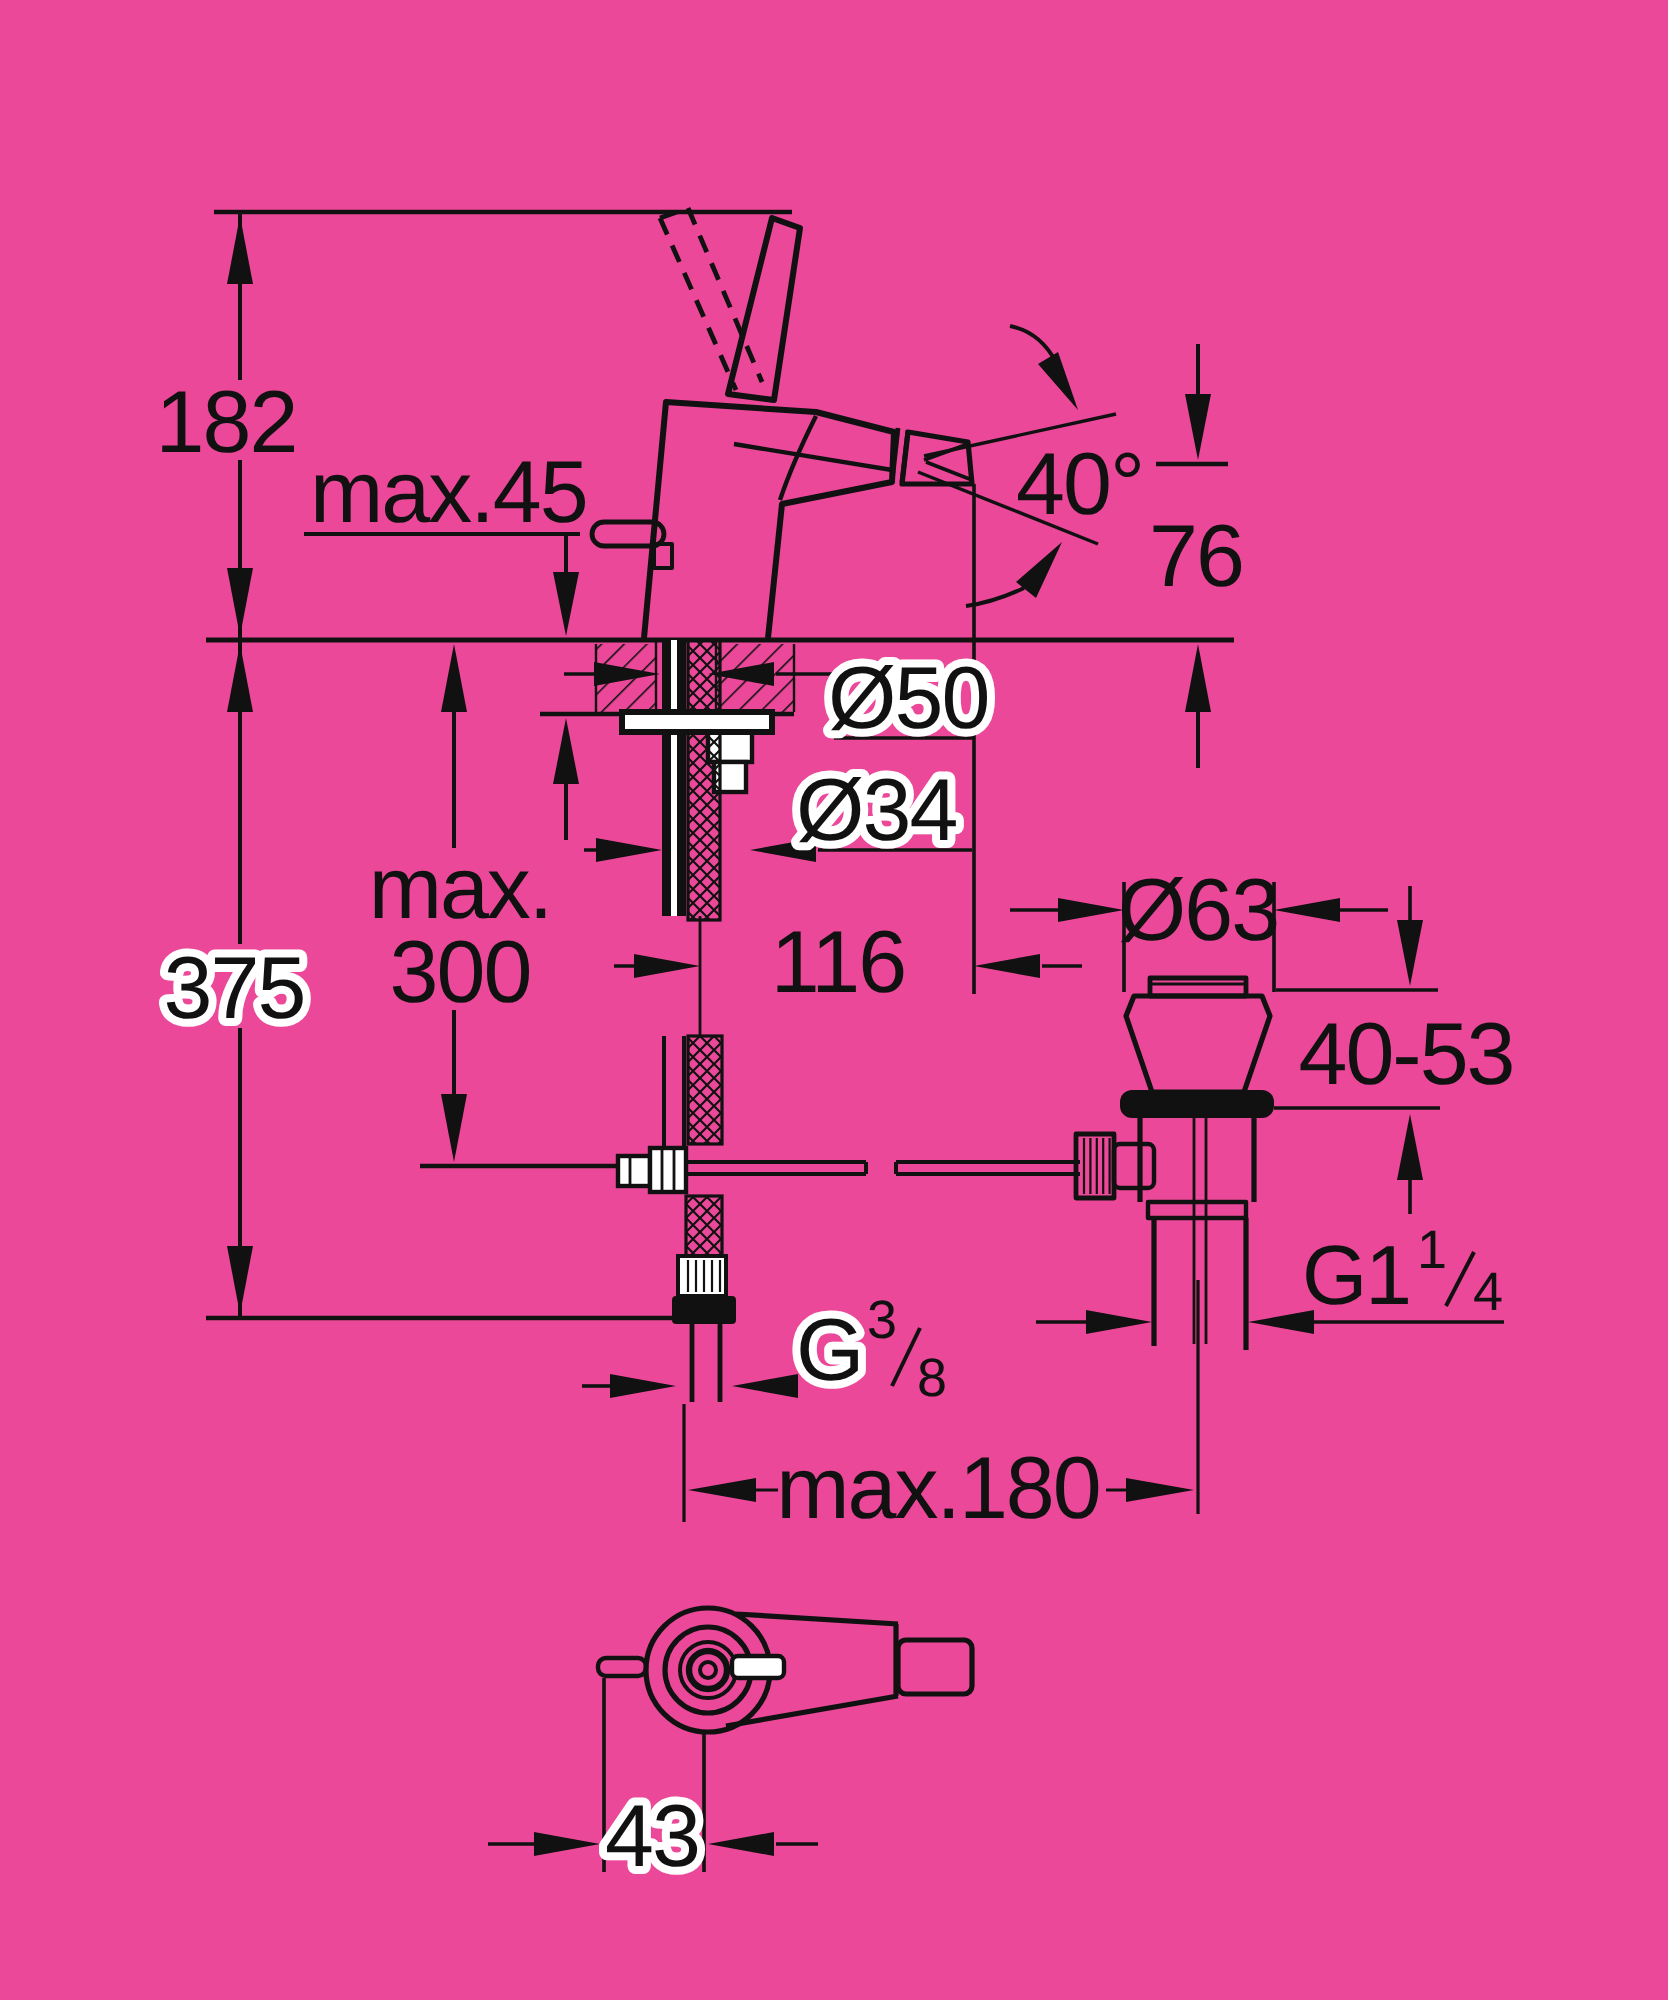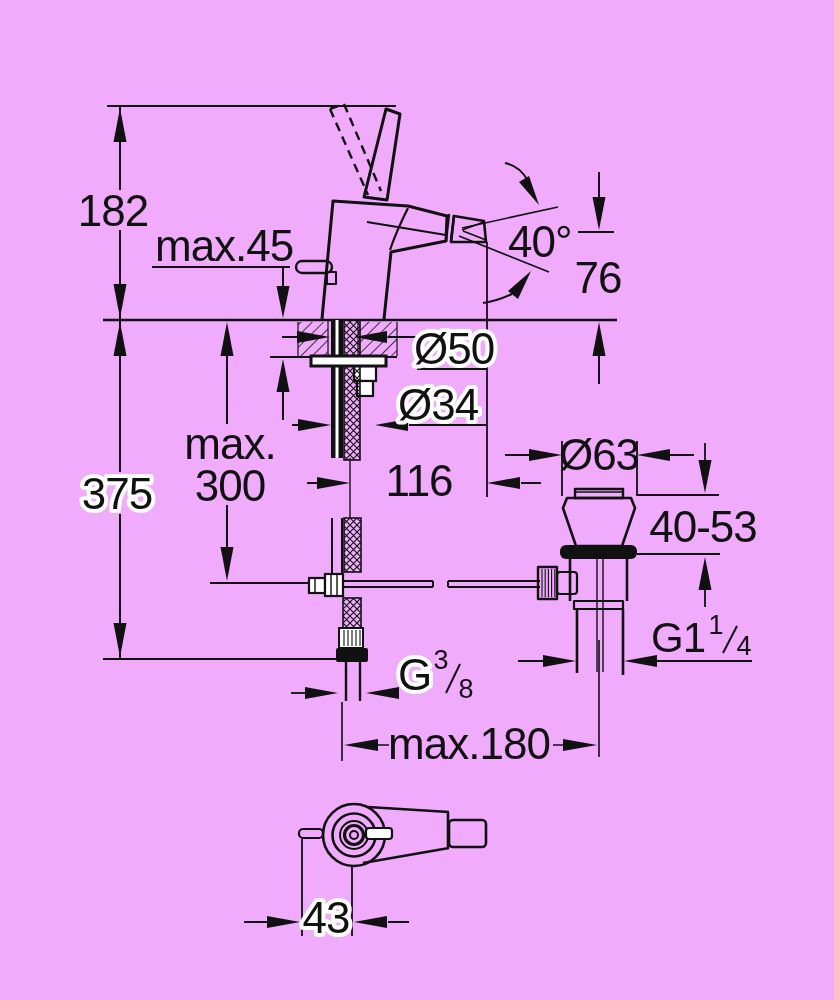--- a/index.html
+++ b/index.html
@@ -1,16 +1,16 @@
 <!DOCTYPE html>
 <html><head>
 <meta charset="utf-8">
 <style>
   html,body{margin:0;padding:0;background:#ffffff;}
-  .page{width:834px;height:1000px;background:#f0abfc;position:relative;overflow:hidden;}
+  .page{width:834px;height:1000px;background:#ec4899;position:relative;overflow:hidden;}
   svg{display:block;}
   text{font-family:"Liberation Sans","DejaVu Sans",sans-serif;fill:#111;letter-spacing:-1px;}
   .dim{font-size:44px;}
   .dim-sm{font-size:42px;}
   .frac{font-size:27px;letter-spacing:0;}
   .halo{paint-order:stroke;stroke:#ffffff;stroke-width:8px;stroke-linejoin:round;}
 </style>
 </head>
 <body>
 

